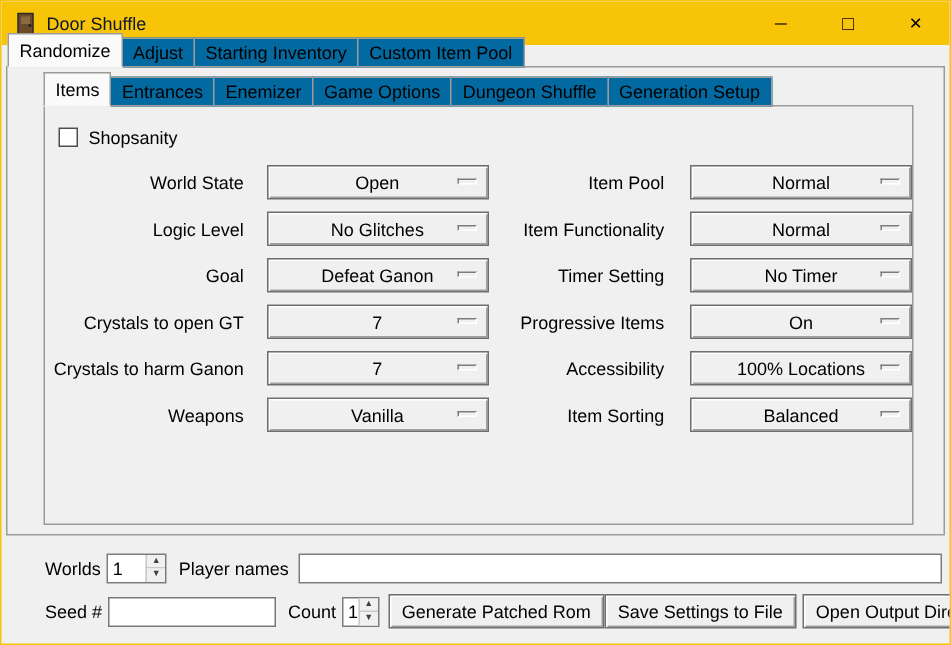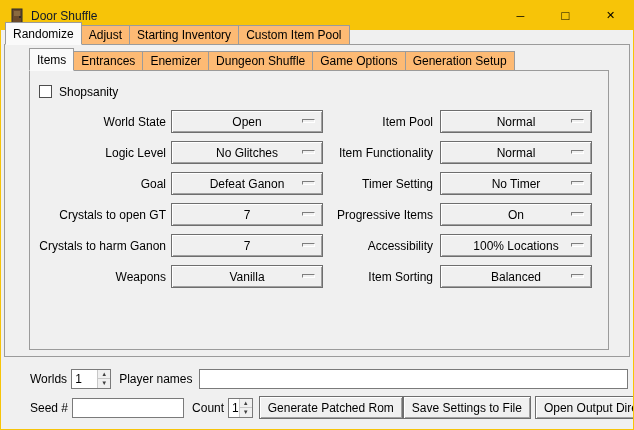--- a/index.html
+++ b/index.html
@@ -23,42 +23,42 @@
     display: flex; align-items: center; justify-content: center;
     font-size: 11px; color: #000; cursor: default;
   }
   .win-btn.max { font-size: 13px; }
   
   .tabs { display: flex; align-items: flex-end; position: relative; z-index: 2; margin-bottom: -1px; }
   .main-tabs { padding-left: 4px; height: 15px; }
   .sub-tabs { padding-left: 24px; height: 23px; }
   .tab {
     border: 1px solid #9b9b9b; border-bottom: 1px solid #9b9b9b;
-    background: #fdba74; font-size: 12px;
+    background: #0369a1; font-size: 12px;
     height: 20px; padding: 2px 7px 0 7px; margin-right: -1px;
     white-space: nowrap;
   }
   .tab.selected {
     background: #fafafa; height: 23px; padding-top: 4px;
     border-bottom: 1px solid #fafafa; position: relative; z-index: 3;
   }
   
   .panel { border: 1px solid #9b9b9b; background: #f0f0f0; position: relative; z-index: 1; }
   .outer-panel { margin: 0 3px; height: 313px; padding-top: 3px; }
   .inner-panel { margin-left: 24px; width: 580px; height: 280px; padding-top: 8px; background: #f0f0f0; }
   
   .check-row { display: flex; align-items: center; height: 25px; padding-left: 9px; }
   .checkbox {
     width: 13px; height: 13px; background: #fff;
     border: 1px solid #4d4d4d; flex: 0 0 auto;
   }
   .check-label { font-size: 12px; margin-left: 7px; }
   
   .opt-grid { margin-top: 2px; padding-left: 3px; }
-  .opt-row { display: flex; align-items: center; height: 31px; }
+  .opt-row { display: flex; align-items: center; height: 31px; gap: 10px; }
   .lbl { font-size: 12px; text-align: right; white-space: nowrap; }
   .lbl.l1 { width: 133px; }
   .lbl.l2 { width: 104px; margin-left: 6px; }
   .raised {
     background: #f0f0f0;
     border: 1px solid #6e6e6e;
     box-shadow: inset 1px 1px 0 #ffffff, inset -1px -1px 0 #a0a0a0;
   }
   .dropdown {
     width: 152px; height: 23px; position: relative;
@@ -137,22 +137,22 @@
     <div class="tab">Starting Inventory</div>
     <div class="tab">Custom Item Pool</div>
   </div>
 
   <div class="panel outer-panel">
 
     <div class="tabs sub-tabs">
       <div class="tab selected">Items</div>
       <div class="tab">Entrances</div>
       <div class="tab">Enemizer</div>
+      <div class="tab">Game Options</div>
       <div class="tab">Dungeon Shuffle</div>
-      <div class="tab">Game Options</div>
       <div class="tab">Generation Setup</div>
     </div>
 
     <div class="panel inner-panel">
 
       <div class="check-row">
         <span class="checkbox"></span>
         <span class="check-label">Shopsanity</span>
       </div>
 

